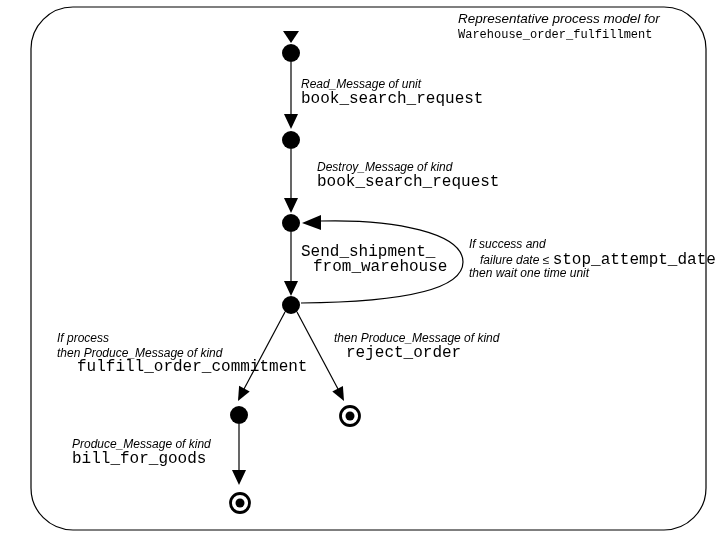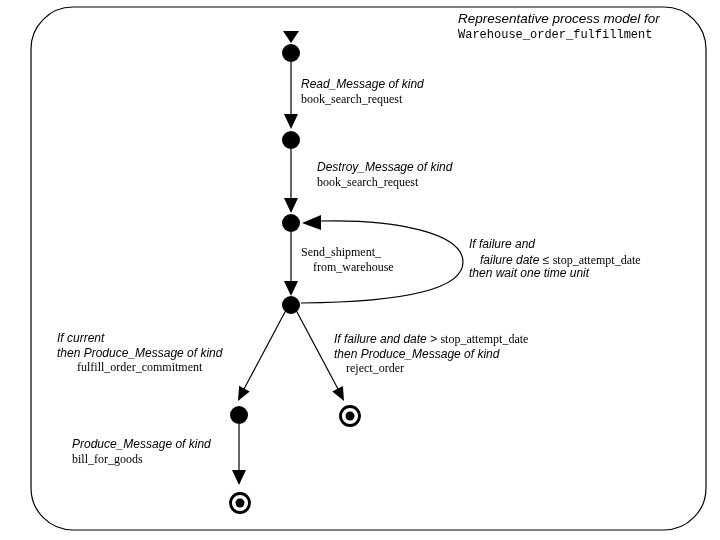--- a/index.html
+++ b/index.html
@@ -4,21 +4,21 @@
 <style>
   html, body { margin:0; padding:0; }
   body {
     width:720px; height:540px; background:#ffffff; overflow:hidden;
     font-family:"Liberation Sans", sans-serif;
   }
   .canvas { position:relative; width:624px; height:540px; background:#ffffff; }
   .shapes { position:absolute; left:0; top:0; width:720px; height:540px; }
   .label { position:absolute; color:#000; line-height:14.5px; white-space:nowrap; }
   .it   { font-family:"Liberation Sans", sans-serif; font-style:italic; font-size:12px; }
-  .mono { font-family:Liberation Serif, serif; font-size:12px; }
+  .mono { font-family:Liberation Mono, monospace; font-size:16px; }
   .title-block { position:absolute; left:458px; top:11px; color:#000; white-space:nowrap; }
   .title-line1 { font-family:"Liberation Sans", sans-serif; font-style:italic; font-size:13.5px; line-height:16px; }
   .title-line2 { font-family:"Liberation Mono","DejaVu Sans Mono", monospace; font-size:12px; line-height:16px; }
   .ind-send    { padding-left:12px; }
   .ind-retry   { padding-left:11px; }
   .ind-success { padding-left:20px; }
   .ind-failure { padding-left:12px; }
 </style>
 </head>
 <body>
@@ -68,52 +68,49 @@
     <circle cx="240" cy="503" r="9.5" stroke="#000" stroke-width="2.8" fill="#fff"></circle>
     <circle cx="240" cy="503" r="4.5" fill="#000"></circle>
   </svg>
 
   <div class="title-block">
     <div class="title-line1">Representative process model for</div>
     <div class="title-line2">Warehouse_order_fulfillment</div>
   </div>
 
   <div class="label" style="left:301px; top:77px;">
-    <div class="it">Read_Message of kind</div>
+    <div class="it">Read_Message of unit</div>
     <div class="mono">book_search_request</div>
   </div>
 
   <div class="label" style="left:301px; top:160px;margin-left:16px;">
     <div class="it">Destroy_Message of kind</div>
     <div class="mono">book_search_request</div>
   </div>
 
   <div class="label" style="left:301px; top:245px;">
     <div class="mono">Send_shipment_</div>
     <div class="mono ind-send">from_warehouse</div>
   </div>
 
   <div class="label" style="left:469px; top:238px; line-height:13.5px;">
-    <div class="it">If failure and</div>
+    <div class="it">If success and</div>
     <div class="ind-retry">
       <span class="it">failure date ≤ </span><span class="mono">stop_attempt_date</span>
     </div>
     <div class="it">then wait one time unit</div>
   </div>
 
   <div class="label" style="left:57px; top:331px;">
-    <div class="it">If current</div>
+    <div class="it">If process</div>
     <div class="it">then Produce_Message of kind</div>
     <div class="mono ind-success">fulfill_order_commitment</div>
   </div>
 
   <div class="label" style="left:334px; top:331px;">
-    <div>
-      <span class="it">If failure and date &gt; </span><span class="mono">stop_attempt_date</span>
-    </div>
     <div class="it">then Produce_Message of kind</div>
     <div class="mono ind-failure">reject_order</div>
   </div>
 
   <div class="label" style="left:72px; top:437px;">
     <div class="it">Produce_Message of kind</div>
     <div class="mono">bill_for_goods</div>
   </div>
 
 </div>

